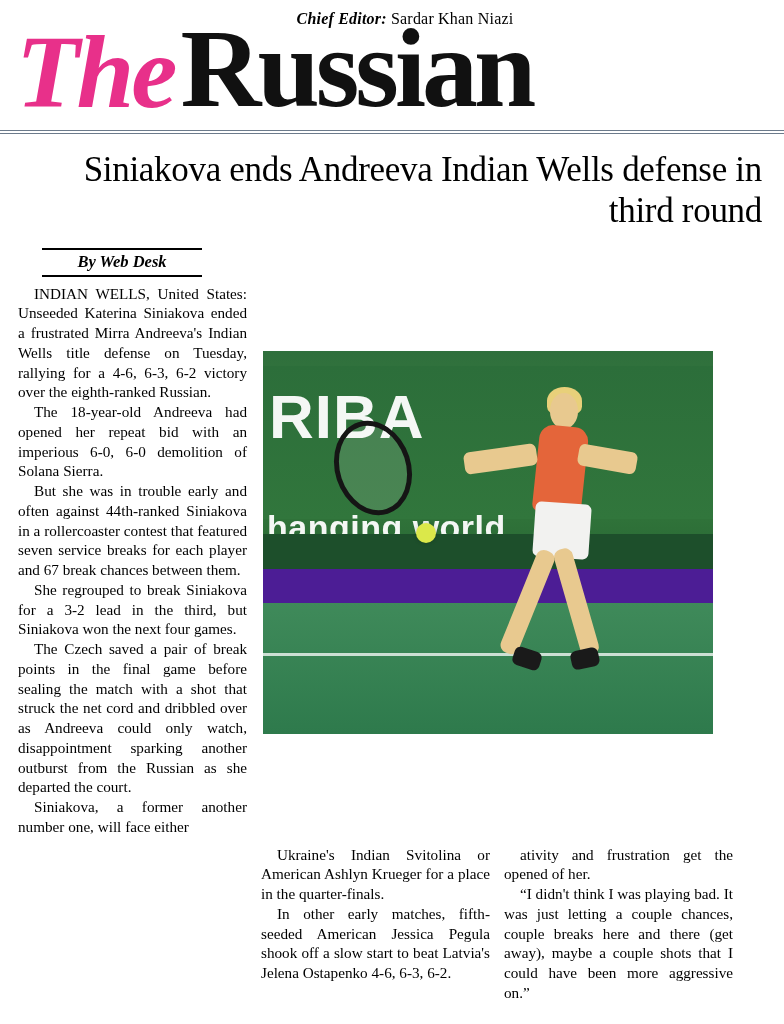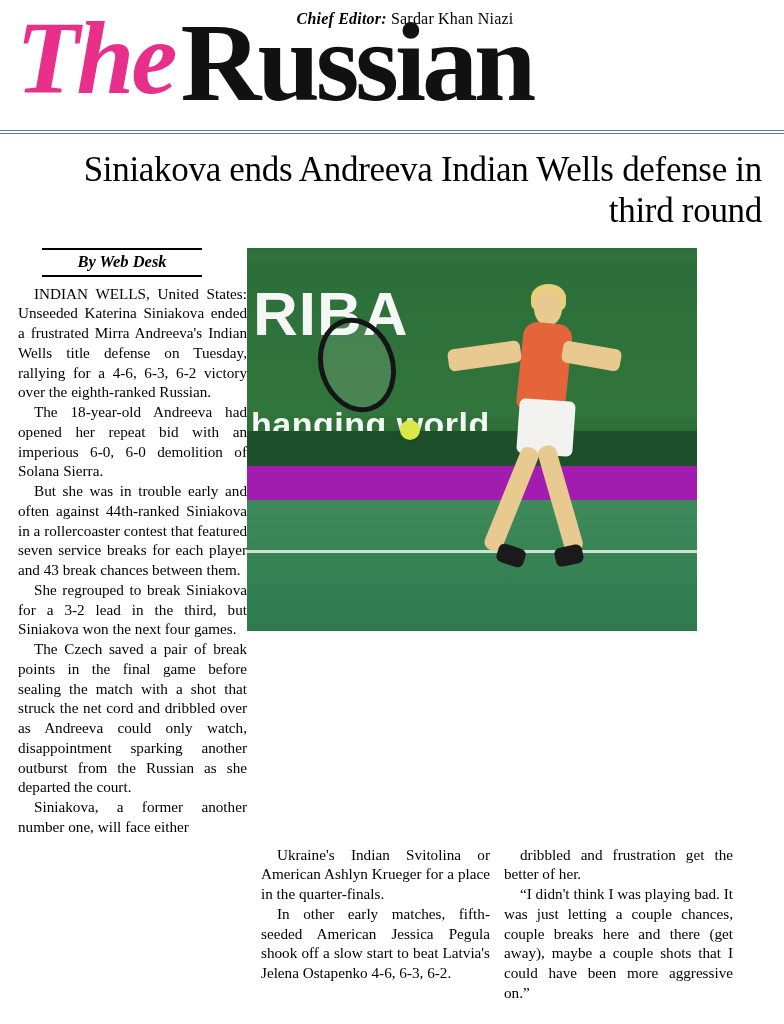--- a/index.html
+++ b/index.html
@@ -44,21 +44,21 @@
   .chief-editor .ce-name {
     font-weight: normal;
   }
   .title-wrap {
     position: absolute;
     top: 4px;
     left: 16px;
     right: 7px;
     height: 120px;
     display: flex;
-    align-items: flex-start;
+    align-items: flex-end;
   }
   .title-the {
     font-family: "Liberation Serif", serif;
     font-style: italic;
     font-weight: bold;
     color: #e8308a;
     font-size: 104px;
     line-height: 1;
     letter-spacing: -3px;
     margin-top: 2px;
@@ -92,43 +92,43 @@
   }
 
   
   .content {
     position: relative;
     margin-top: 14px;
     padding: 0 14px 0 18px;
   }
   .top-row {
     display: flex;
-    gap: 0;
-    align-items: flex-start;
+    gap: 16px;
+    align-items: center;
   }
   .col {
     width: 229px;
   }
   .byline {
     border-top: 2px solid #000;
     border-bottom: 2px solid #000;
     padding: 2px 0 3px 0;
     margin: 0 0 7px 24px;
     font-style: italic;
     font-weight: bold;
     font-size: 16.5px;
     text-align: center;
     width: 160px;
   }
   .photo {
     width: 450px;
     height: 383px;
     position: relative;
     overflow: hidden;
-    background: #a21caf;
+    background: #4c1d95;
   }
   
   .ph-sky {
     position: absolute; left: 0; top: 0; width: 100%; height: 52%;
     background: linear-gradient(#2f6f3c, #37803f 55%, #2b6b36);
   }
   .ph-banner {
     position: absolute; left: 0; top: 4%; width: 100%; height: 40%;
     background: linear-gradient(#2c6e3a, #31763c);
   }
@@ -267,21 +267,21 @@
   <h1 class="headline">Siniakova ends Andreeva Indian Wells defense in third round</h1>
 
   <div class="content">
 
     <div class="top-row">
 
       <div class="col col-left-top">
         <div class="byline">By Web Desk</div>
         <p class="art first">INDIAN WELLS, United States: Unseeded Katerina Siniakova ended a frustrated Mirra Andreeva's Indian Wells title defense on Tuesday, rallying for a 4-6, 6-3, 6-2 victory over the eighth-ranked Russian.</p>
         <p class="art">The 18-year-old Andreeva had opened her repeat bid with an imperious 6-0, 6-0 demolition of Solana Sierra.</p>
-        <p class="art">But she was in trouble early and often against 44th-ranked Siniakova in a rollercoaster contest that featured seven service breaks for each player and 43 break chances between them.</p>
+        <p class="art">But she was in trouble early and often against 44th-ranked Siniakova in a rollercoaster contest that featured seven service breaks for each player and 67 break chances between them.</p>
         <p class="art">She regrouped to break Siniakova for a 3-2 lead in the third, but Siniakova won the next four games.</p>
         <p class="art">The Czech saved a pair of break points in the final game before sealing the match with a shot that struck the net cord and dribbled over as Andreeva could only watch, disappointment sparking another outburst from the Russian as she departed the court.</p>
         <p class="art">Siniakova, a former another number one, will face either</p>
       </div>
 
       <div class="photo">
         <div class="ph-sky"></div>
         <div class="ph-banner"></div>
         <div class="ph-banner-text">RIBA</div>
         <div class="ph-banner-text2">hanging world</div>
@@ -307,20 +307,20 @@
     </div>
 
     <div class="cols-bottom">
       <div class="col"></div>
       <div class="col">
         <p class="art">Ukraine's Indian Svitolina or American Ashlyn Krueger for a place in the quarter-finals.</p>
         <p class="art">In other early matches, fifth-seeded American Jessica Pegula shook off a slow start to beat Latvia's Jelena Ostapenko 4-6, 6-3, 6-2.</p>
 
       </div>
       <div class="col">
-        <p class="art">dribbled and frustration get the better of her.</p>
+        <p class="art">ativity and frustration get the opened of her.</p>
         <p class="art">“I didn't think I was playing bad. It was just letting a couple chances, couple breaks here and there (get away), maybe a couple shots that I could have been more aggressive on.”</p>
 
       </div>
     </div>
 
   </div>
 </div>
 
 </body></html>

